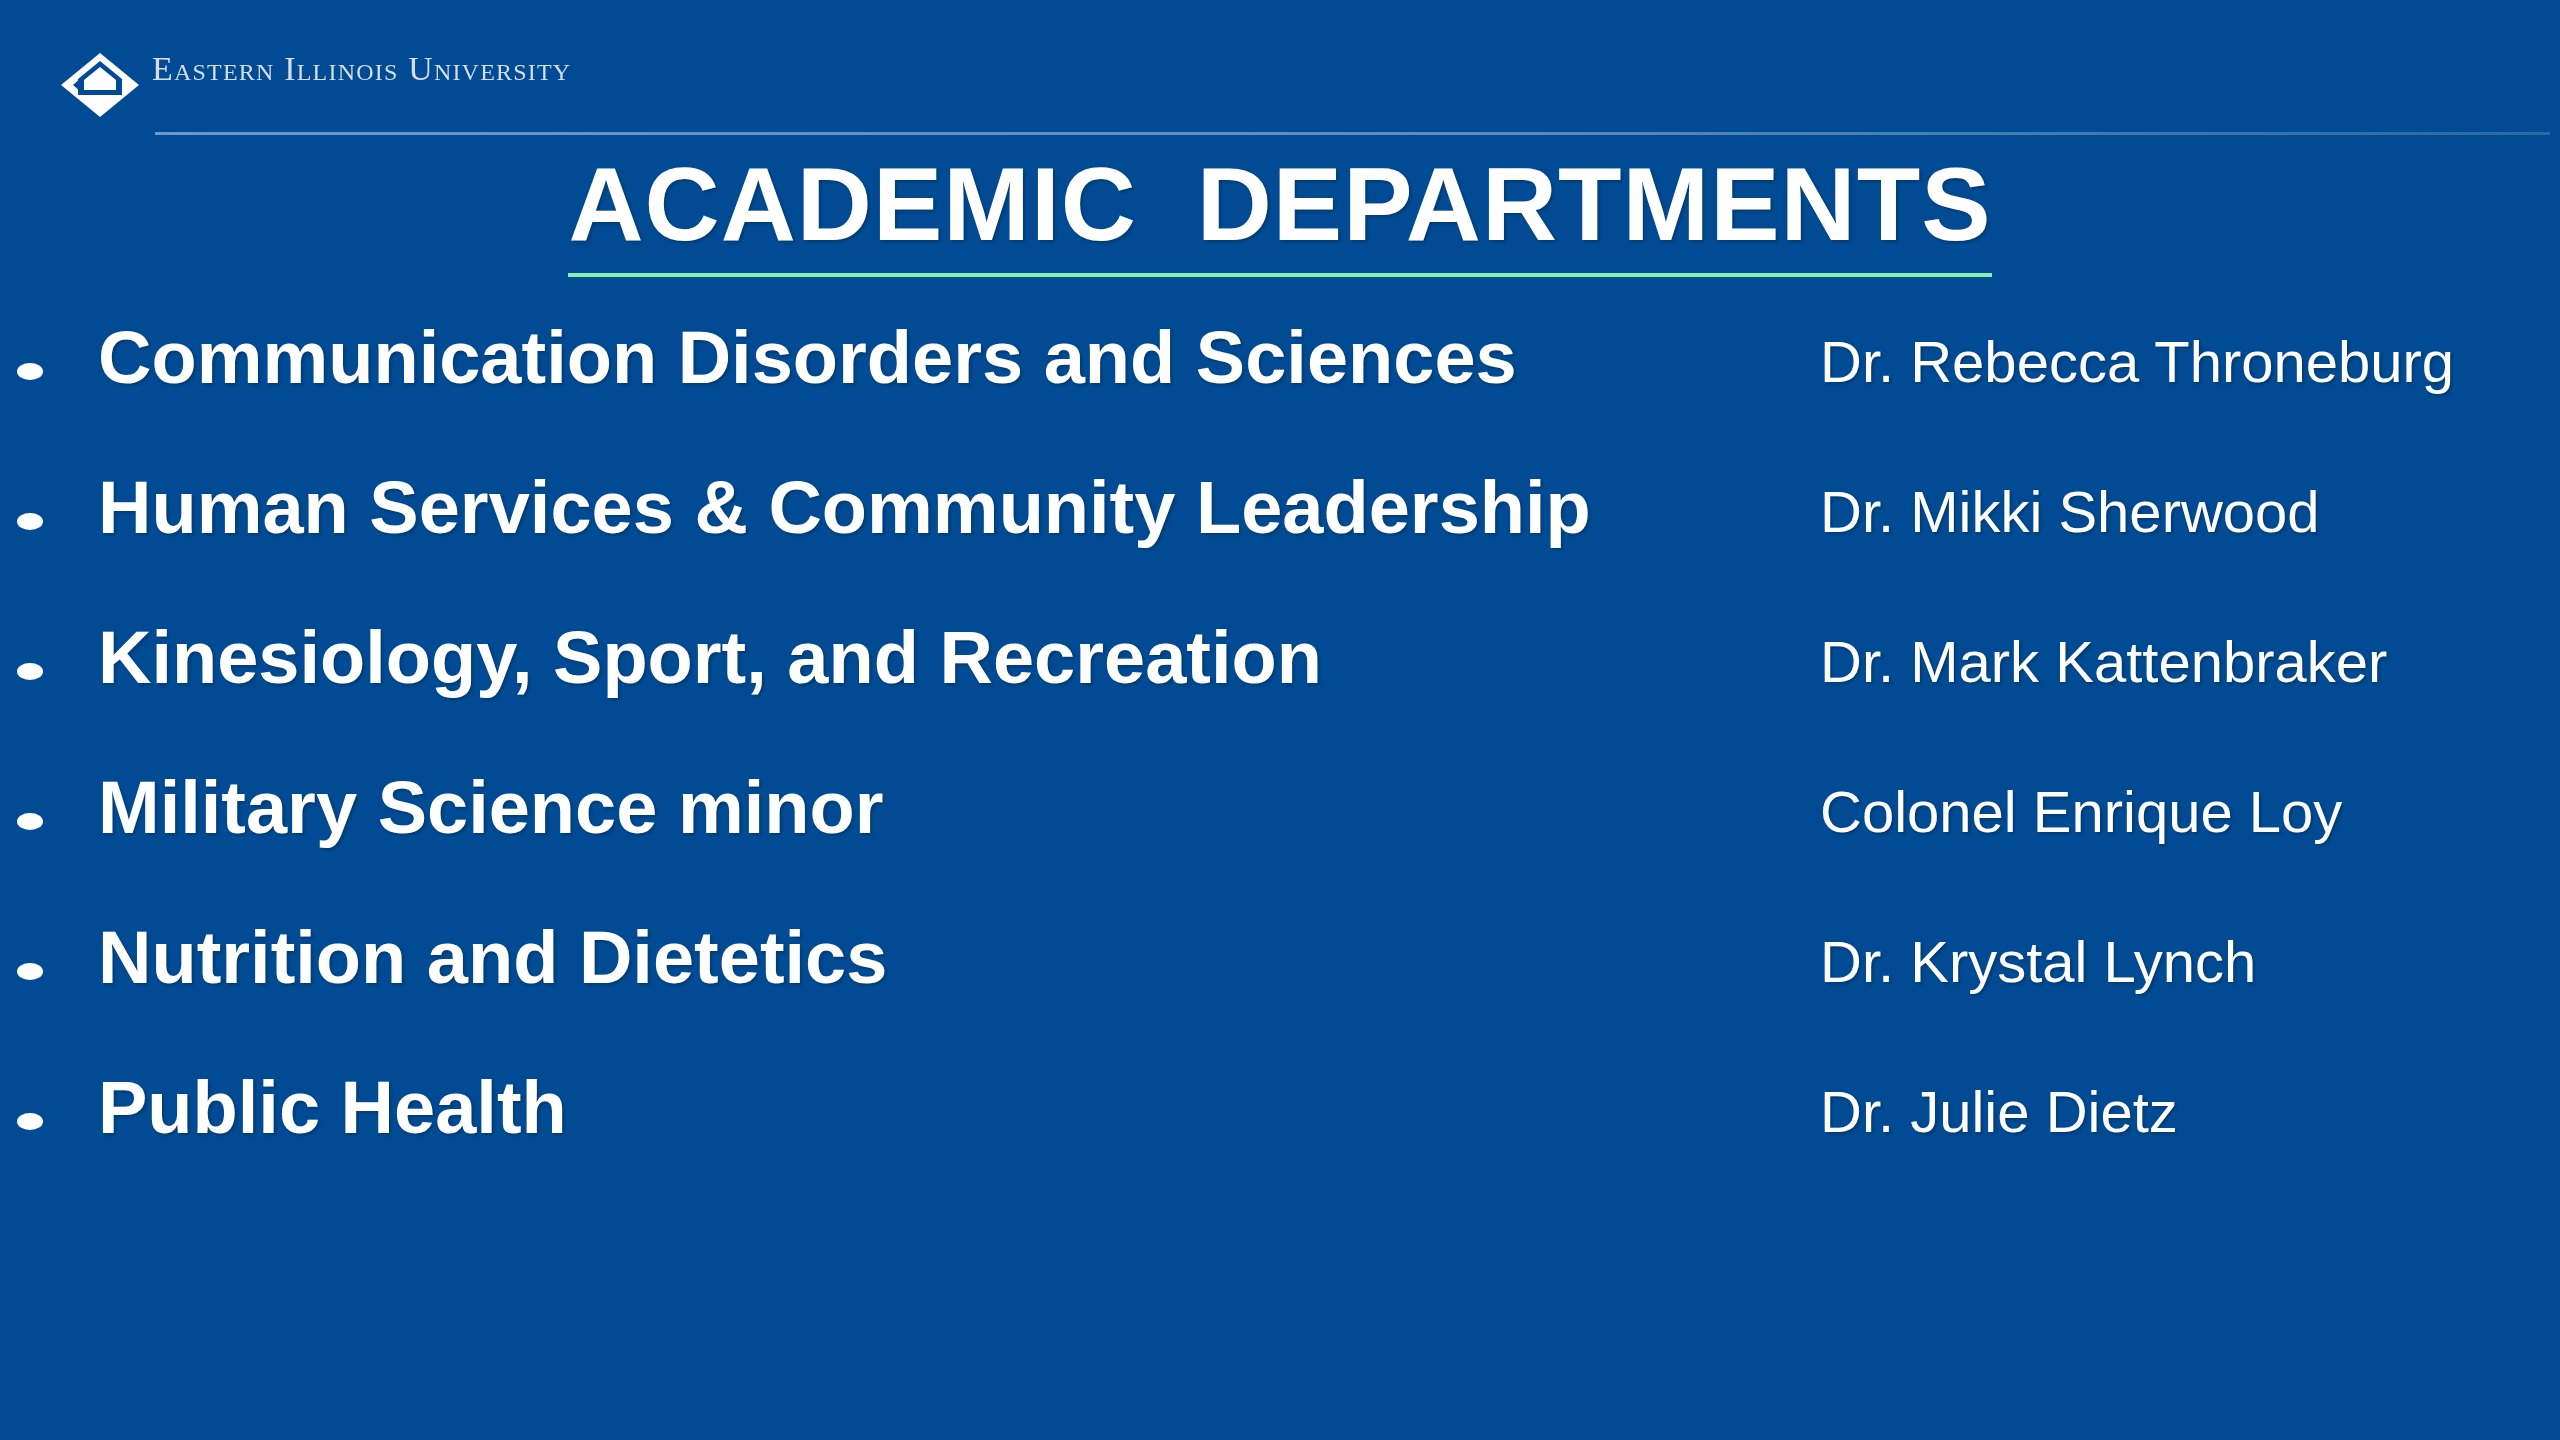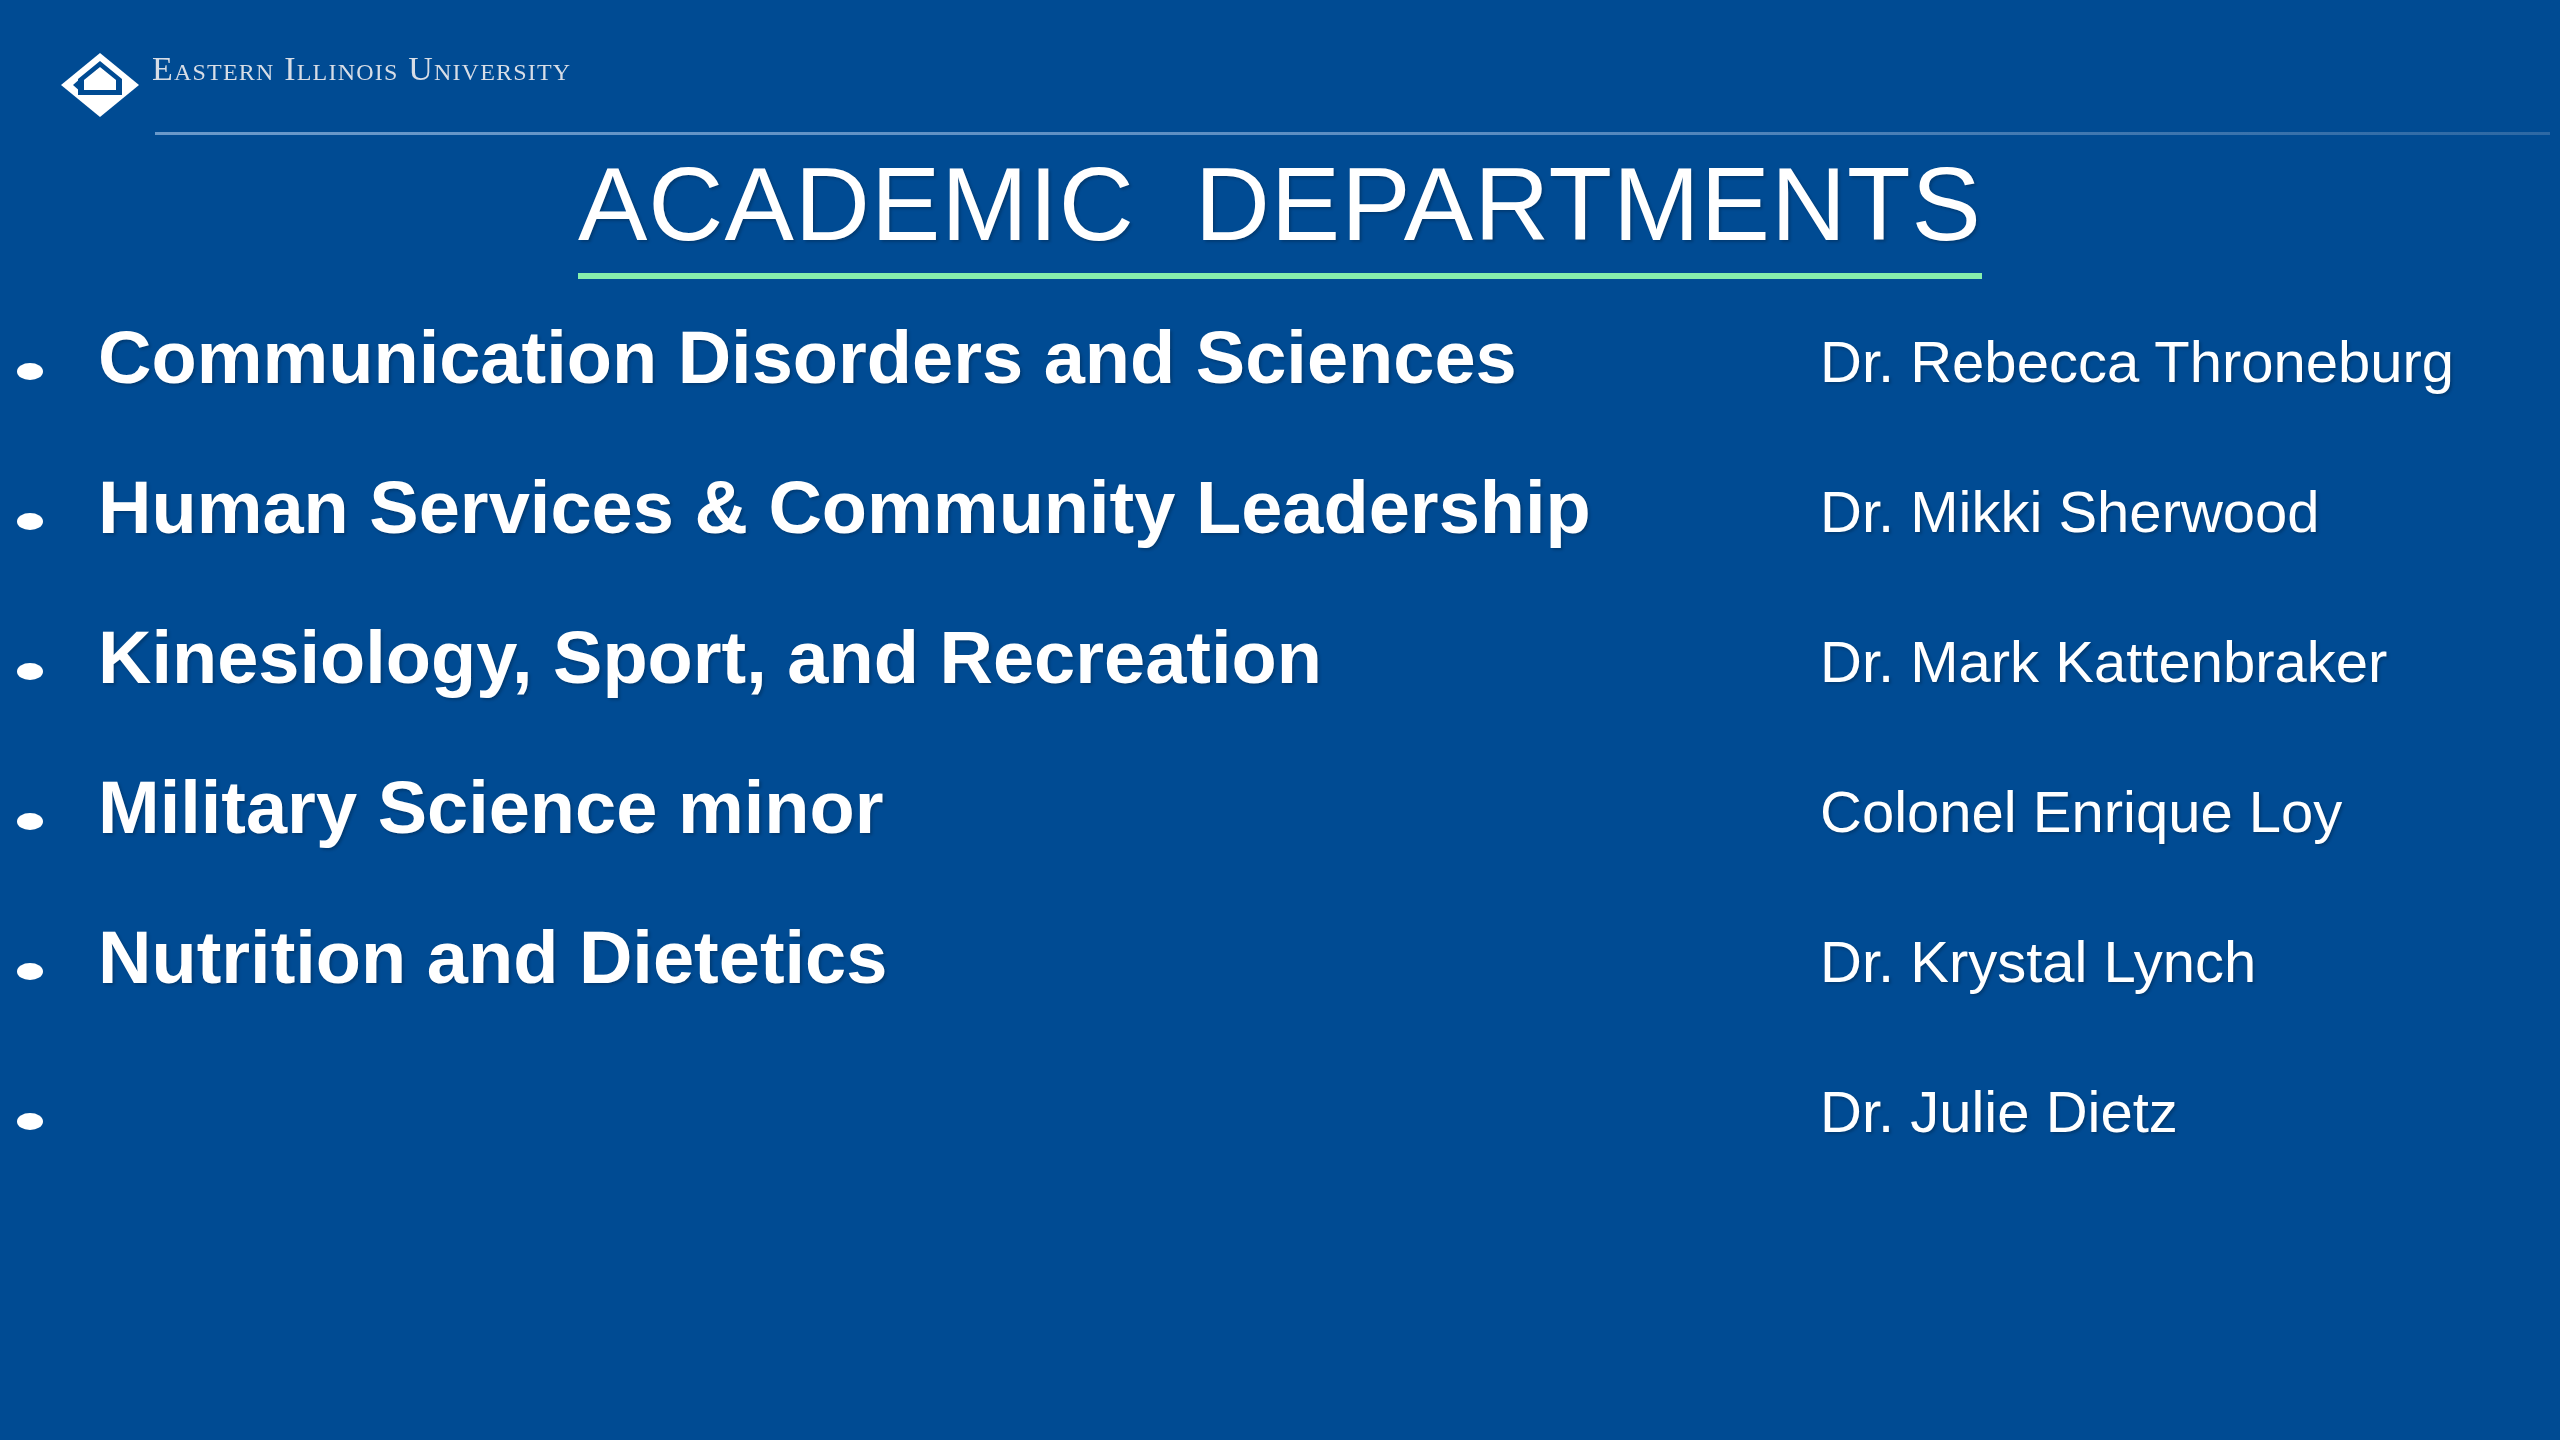--- a/index.html
+++ b/index.html
@@ -60,25 +60,25 @@
     position: absolute;
     left: 0;
     top: 150px;
     width: 2560px;
     text-align: center;
   }
   .title {
     display: inline-block;
     font-size: 104px;
     line-height: 1.05;
-    font-weight: 400;
+    font-weight: 700;
     letter-spacing: 1px;
     white-space: pre;
     padding-bottom: 14px;
-    border-bottom: 6px solid #86efac;
+    border-bottom: 4px solid #86efac;
     text-shadow: 2px 2px 3px rgba(0,0,0,.22);
   }
 
   
   .dept-list {
     position: absolute;
     left: 0;
     top: 300px;
     width: 2560px;
   }
@@ -165,17 +165,18 @@
     </div>
 
     <div class="dept-row">
       <span class="bullet"></span>
       <span class="dept-name">Nutrition and Dietetics</span>
       <span class="dept-chair">Dr. Krystal Lynch</span>
     </div>
 
     <div class="dept-row">
       <span class="bullet"></span>
+      <span class="dept-name">Public Health</span>
       <span class="dept-chair">Dr. Julie Dietz</span>
     </div>
 
   </div>
 </div>
 
 </body></html>

